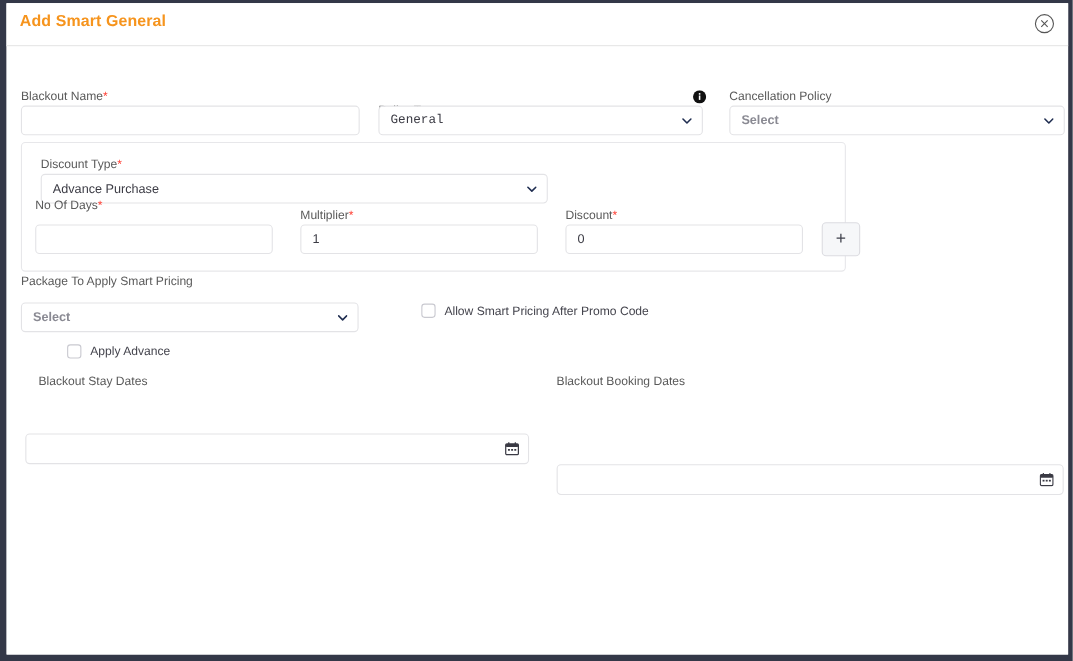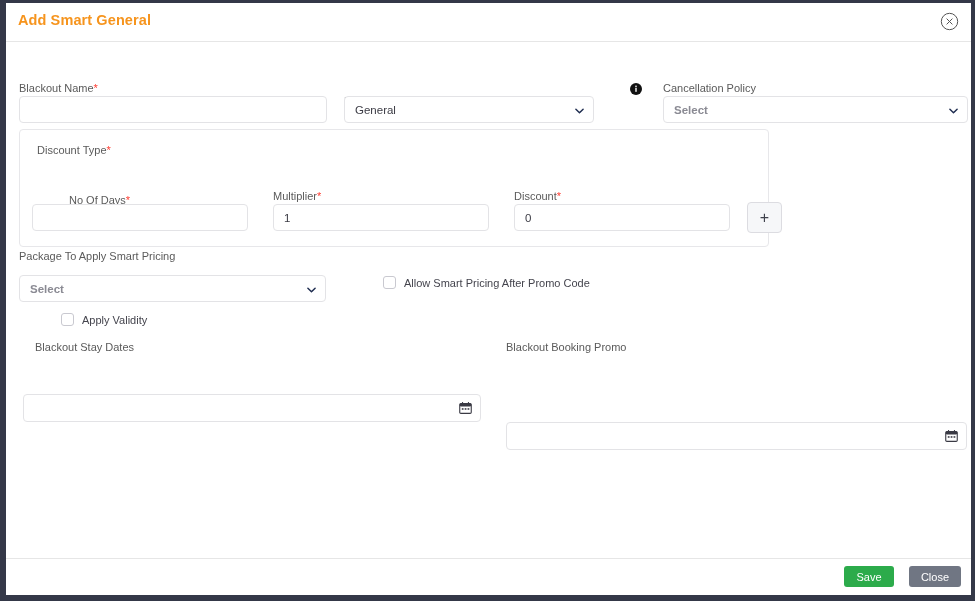--- a/index.html
+++ b/index.html
@@ -109,21 +109,21 @@
   }
   .placeholder { color: #8a8a93; font-weight: bold; }
 
   .abs { position: absolute; }
 
   
   #discount-name-label { left: 13px; top: 79px; }
   #discount-name-input { left: 13px; top: 93px; width: 308px; }
 
   #policy-type-label  { left: 338px; top: 92px; }
-  #policy-type-select { left: 338px; top: 93px; width: 250px; }
+  #policy-type-select { left: 338px; top: 93px; width: 295px; font-family: Liberation Mono, monospace; }
 
   #info-icon {
     left: 624px; top: 78px;
     width: 12px; height: 12px;
   }
 
   #cancellation-label  { left: 657px; top: 79px; }
   #cancellation-select { left: 657px; top: 93px; width: 305px; }
 
   
@@ -134,21 +134,21 @@
     width: 750px;
     height: 118px;
     box-sizing: border-box;
     border: 1px solid #e7e7ea;
     border-radius: 4px;
     background: #fff;
   }
   #discount-type-label  { left: 17px; top: 14px; }
   #discount-type-select { left: 17px; top: 28px; width: 461px; }
 
-  #no-of-days-label  { left: 12px; top: 64px; margin-left: 37px; }
+  #no-of-days-label  { left: 12px; top: 51px; }
   #no-of-days-input  { left: 12px; top: 74px; width: 216px; }
 
   #multiplier-label  { left: 253px; top: 60px; }
   #multiplier-input  { left: 253px; top: 74px; width: 216px; }
 
   #surcharge-label   { left: 494px; top: 60px; }
   #surcharge-input   { left: 494px; top: 74px; width: 216px; }
 
   .add-row-btn {
     position: absolute;
@@ -291,20 +291,28 @@
         <svg width="9" height="9" viewBox="0 0 10 10">
             <path d="M1 3 L5 7 L9 3" fill="none" stroke="#1f2d50" stroke-width="1.6" stroke-linecap="round" stroke-linejoin="round"></path>
           </svg>
       </span>
     </div>
 
     <div class="panel">
       <div class="abs field-label" id="discount-type-label">
         <span>Discount Type</span><span class="req">*</span>
       </div>
+      <div class="abs select-input" id="discount-type-select">
+        <span>Advance Purchase</span>
+        <span class="caret">
+          <svg width="9" height="9" viewBox="0 0 10 10">
+              <path d="M1 3 L5 7 L9 3" fill="none" stroke="#1f2d50" stroke-width="1.6" stroke-linecap="round" stroke-linejoin="round"></path>
+            </svg>
+        </span>
+      </div>
 
       <div class="abs field-label" id="no-of-days-label">
         <span>No Of Days</span><span class="req">*</span>
       </div>
       <input class="abs text-input" id="no-of-days-input" type="text" value="" style="">
 
       <div class="abs field-label" id="multiplier-label">
         <span>Multiplier</span><span class="req">*</span>
       </div>
       <input class="abs text-input" id="multiplier-input" type="text" value="1" style="">
@@ -327,54 +335,50 @@
       </span>
     </div>
 
     <div class="checkbox-row" id="allow-promo-row">
       <span class="cb"></span>
       <span class="cb-label">Allow Smart Pricing After Promo Code</span>
     </div>
 
     <div class="checkbox-row" id="apply-validity-row">
       <span class="cb"></span>
-      <span class="cb-label">Apply Validity</span>
+      <span class="cb-label">Apply Advance</span>
     </div>
 
     <div class="abs field-label" id="blackout-stay-label">Blackout Stay Dates</div>
     <div class="abs text-input date-input" id="blackout-stay-input">
       <span></span>
       <span class="cal-icon">
         <svg width="13" height="13" viewBox="0 0 14 14">
           <rect x="0.8" y="2.2" width="12.4" height="10.6" rx="1.2" fill="none" stroke="#3a3a44" stroke-width="1.2"></rect>
           <rect x="0.8" y="2.2" width="12.4" height="3.1" rx="1.2" fill="#3a3a44"></rect>
           <rect x="3.2" y="0.6" width="1.2" height="2.6" fill="#3a3a44"></rect>
           <rect x="9.6" y="0.6" width="1.2" height="2.6" fill="#3a3a44"></rect>
           <rect x="3.0" y="7.2" width="1.9" height="1.7" fill="#3a3a44"></rect>
           <rect x="6.1" y="7.2" width="1.9" height="1.7" fill="#3a3a44"></rect>
           <rect x="9.2" y="7.2" width="1.9" height="1.7" fill="#3a3a44"></rect>
         </svg>
       </span>
     </div>
 
-    <div class="abs field-label" id="blackout-booking-label">Blackout Booking Promo</div>
+    <div class="abs field-label" id="blackout-booking-label">Blackout Booking Dates</div>
     <div class="abs text-input date-input" id="blackout-booking-input">
       <span></span>
       <span class="cal-icon">
         <svg width="13" height="13" viewBox="0 0 14 14">
           <rect x="0.8" y="2.2" width="12.4" height="10.6" rx="1.2" fill="none" stroke="#3a3a44" stroke-width="1.2"></rect>
           <rect x="0.8" y="2.2" width="12.4" height="3.1" rx="1.2" fill="#3a3a44"></rect>
           <rect x="3.2" y="0.6" width="1.2" height="2.6" fill="#3a3a44"></rect>
           <rect x="9.6" y="0.6" width="1.2" height="2.6" fill="#3a3a44"></rect>
           <rect x="3.0" y="7.2" width="1.9" height="1.7" fill="#3a3a44"></rect>
           <rect x="6.1" y="7.2" width="1.9" height="1.7" fill="#3a3a44"></rect>
           <rect x="9.2" y="7.2" width="1.9" height="1.7" fill="#3a3a44"></rect>
         </svg>
       </span>
     </div>
 
-    <div class="modal-footer">
-      <button class="btn" id="save-button">Save</button>
-      <button class="btn" id="close-button">Close</button>
-    </div>
 
   </div>
 </div>
 
 </body></html>

